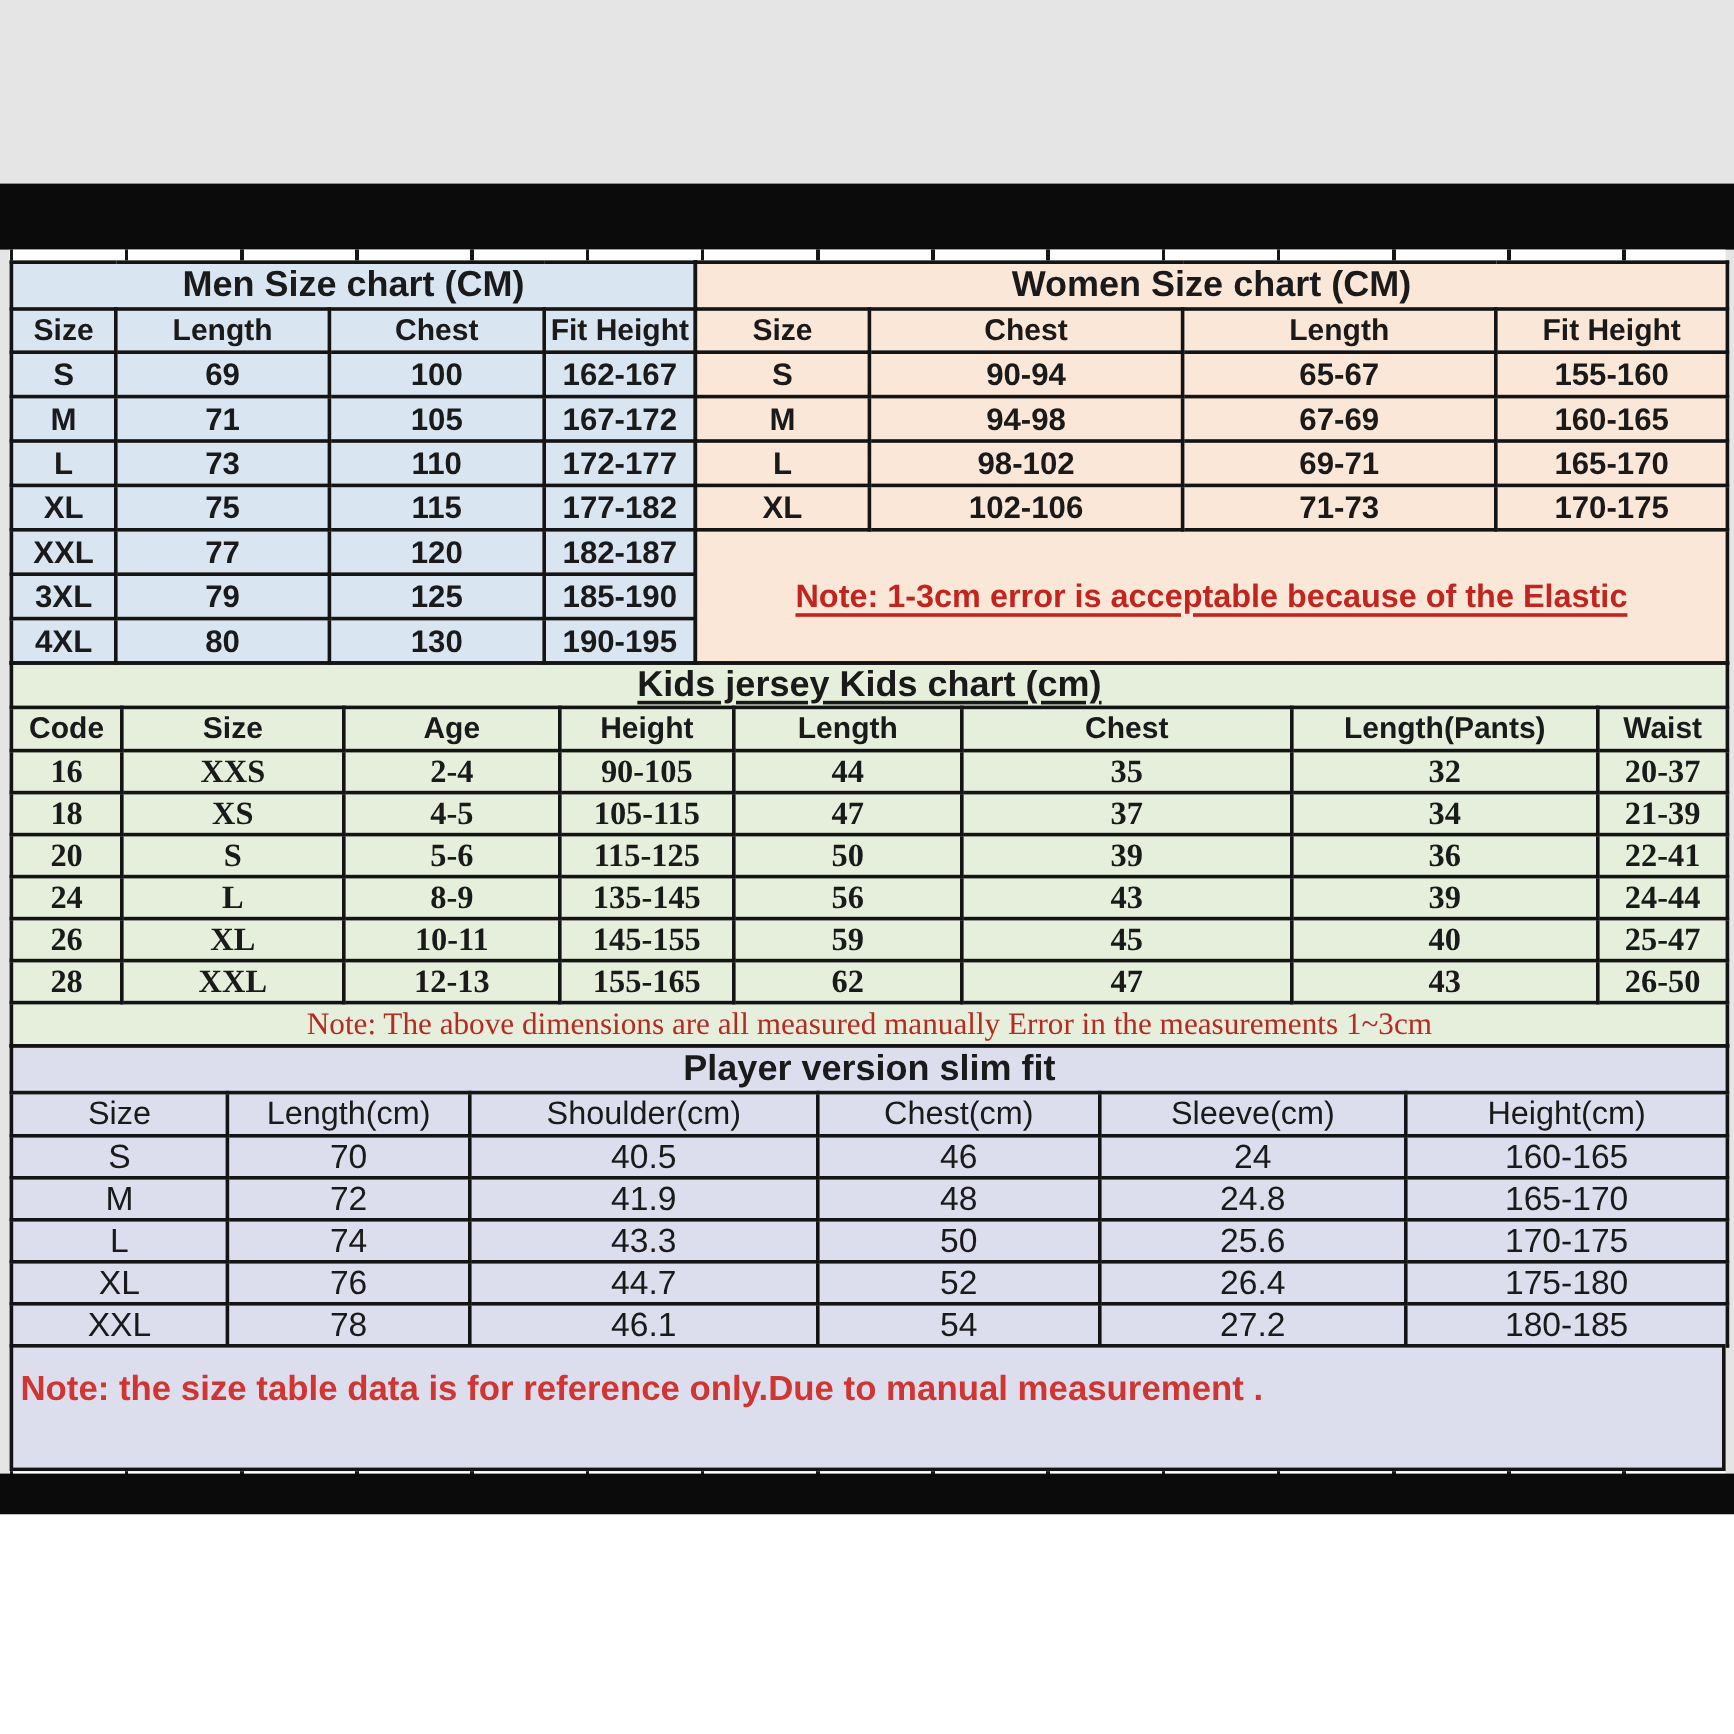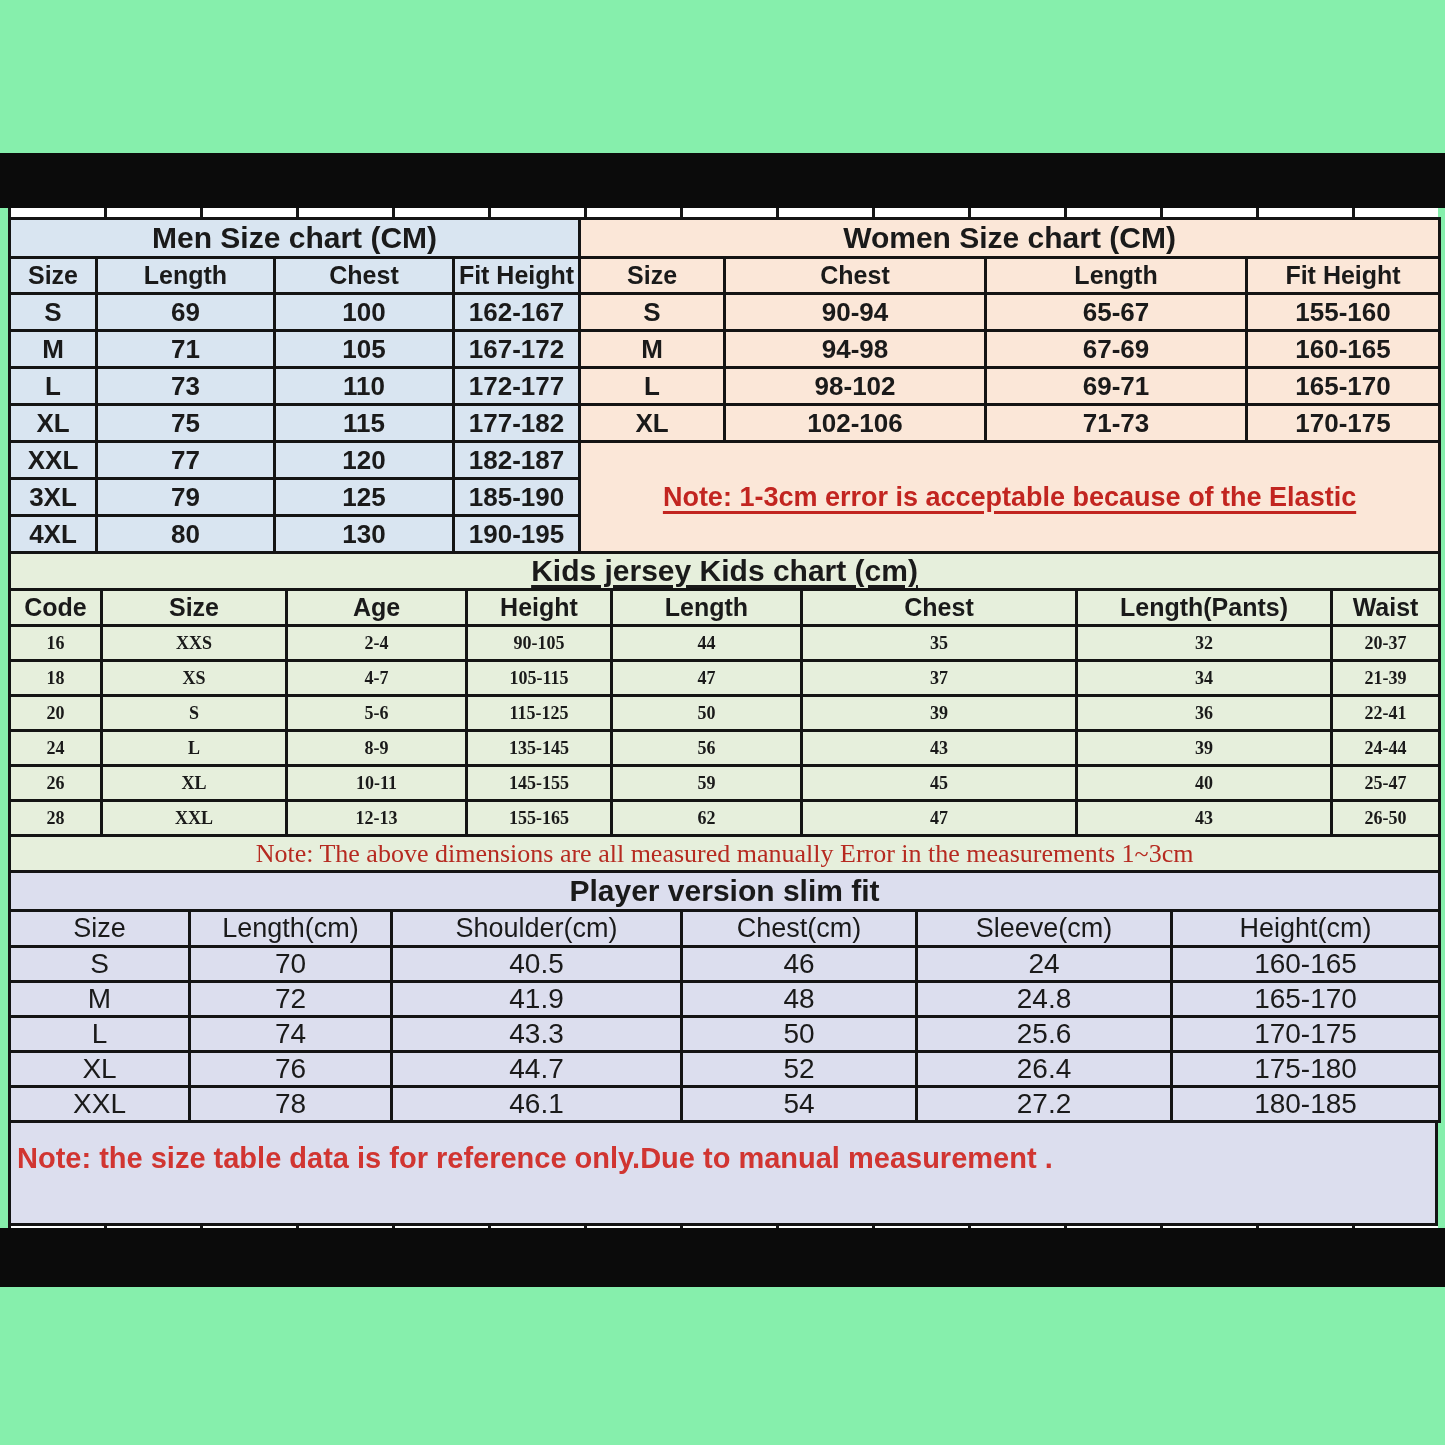--- a/index.html
+++ b/index.html
@@ -1,17 +1,17 @@
 <!DOCTYPE html>
 <html><head>
 <meta charset="utf-8">
 <style>
   html,body{margin:0;padding:0;background:#ffffff;}
   .page{
-    position:relative;width:1445px;height:1445px;background:#86efac;
+    position:relative;width:1445px;height:1262px;background:#e5e5e5;
     font-family:"Liberation Sans",sans-serif;color:#1a1a1a;overflow:hidden;
   }
   .bar{position:absolute;left:0;width:1445px;background:var(--bar_black,#0b0b0b);}
   .bar-top{top:153px;height:55px;}
   .bar-bottom{top:1228px;height:59px;}
   .content{position:absolute;left:8px;top:208px;width:1430px;}
   .strip{
     height:9px;
     background:repeating-linear-gradient(to right,#161616 0 3px,#ffffff 3px 96px);
   }
@@ -40,21 +40,21 @@
   }
   
   #kids-table{width:1430px;margin-top:-3px;}
   #kids-table td{background:var(--kids_bg,#e6efdc);}
   #kids-table tr.title-row{height:37px;}
   #kids-table .kids-title{
     text-decoration:underline;text-decoration-thickness:3px;text-underline-offset:4px;
   }
   #kids-table tbody tr{height:35px;}
   #kids-table tbody td{
-    font-family:"Liberation Serif",serif;font-size:18px;font-weight:bold;
+    font-family:"Liberation Serif",serif;font-size:27px;font-weight:bold;
   }
   #kids-table tfoot tr{height:36px;}
   .kids-note{
     font-family:"Liberation Serif",serif;font-size:26px;font-weight:normal;
     color:var(--kids_red,#b62a20);
   }
   
   #player-table{width:1430px;margin-top:-3px;}
   #player-table td{background:var(--player_bg,#dcdeee);}
   #player-table tr.title-row{height:39px;}
@@ -234,21 +234,21 @@
             <td>2-4</td>
             <td>90-105</td>
             <td>44</td>
             <td>35</td>
             <td>32</td>
             <td>20-37</td>
           </tr>
           <tr>
             <td>18</td>
             <td>XS</td>
-            <td>4-7</td>
+            <td>4-5</td>
             <td>105-115</td>
             <td>47</td>
             <td>37</td>
             <td>34</td>
             <td>21-39</td>
           </tr>
           <tr>
             <td>20</td>
             <td>S</td>
             <td>5-6</td>

